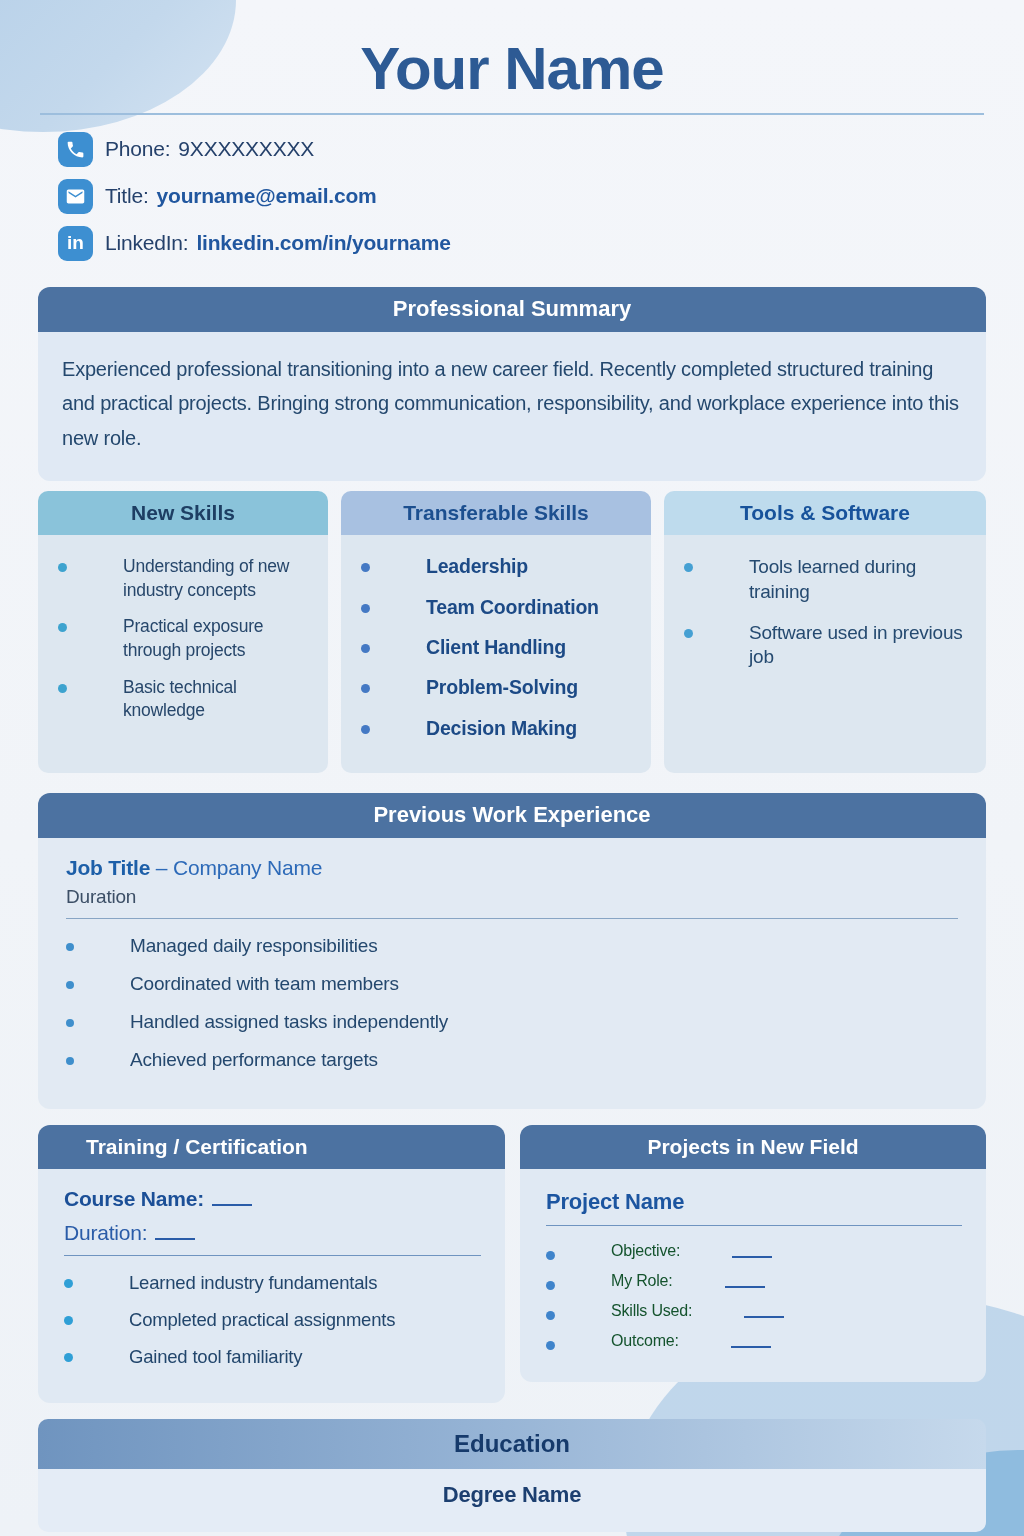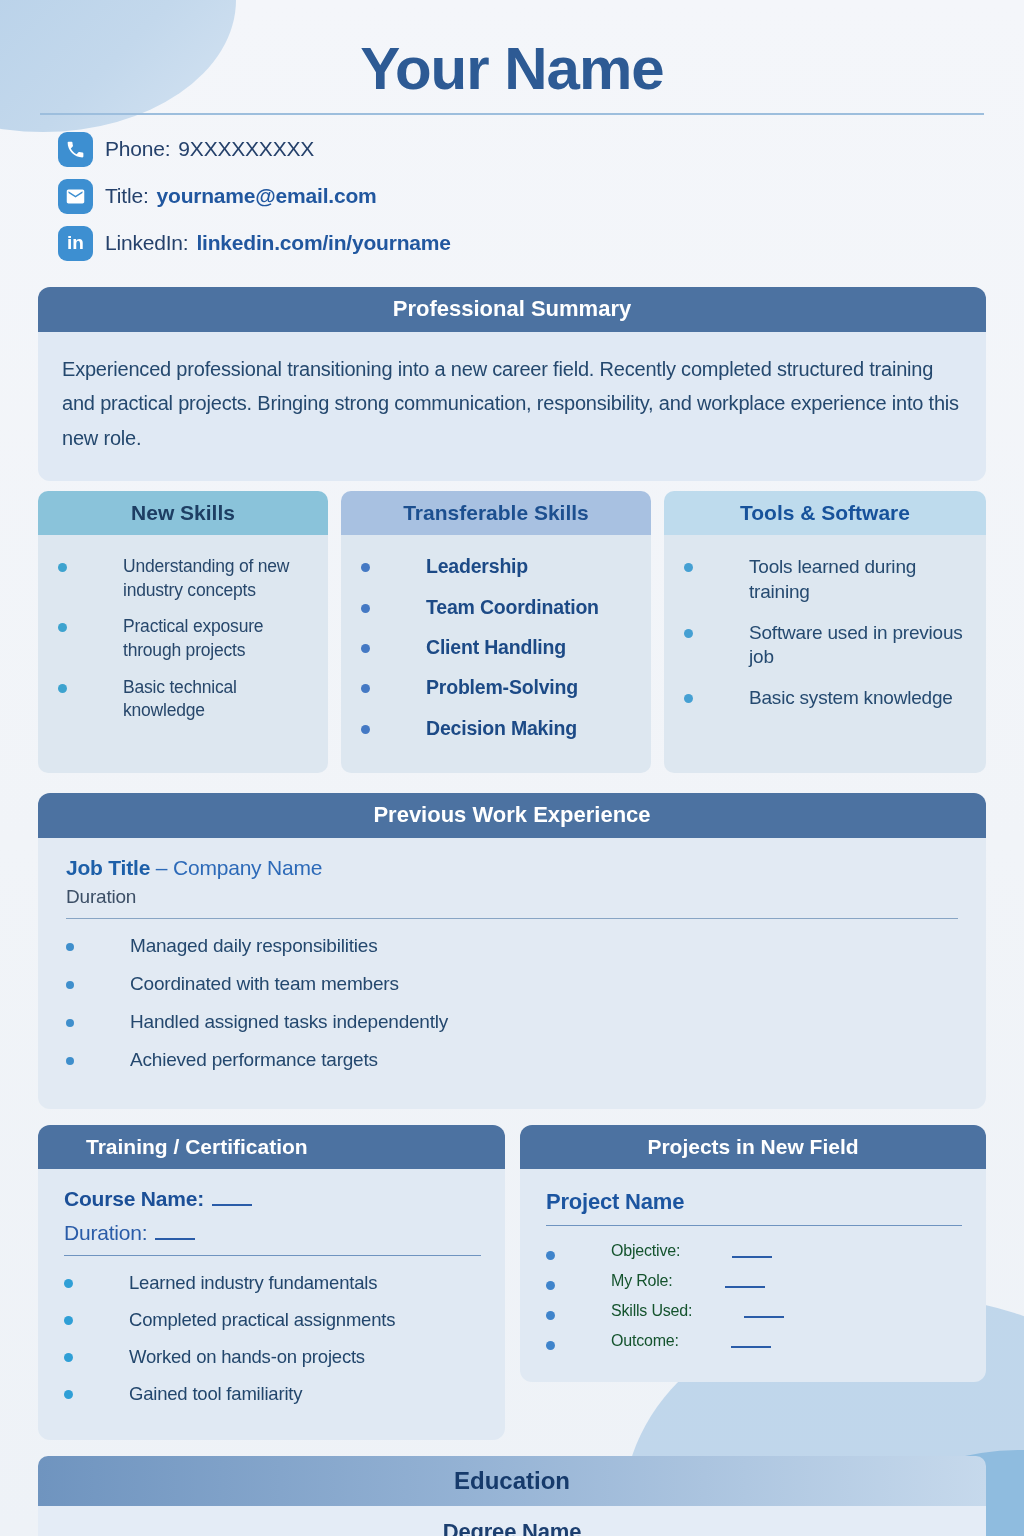--- a/index.html
+++ b/index.html
@@ -239,24 +239,20 @@
         <div class="skill-head">Tools &amp; Software</div>
         <div class="skill-body">
           <ul class="blist">
             <li>
                 <span class="dot"></span>
                 <span class="txt">Tools learned during training</span>
               </li>
             <li>
                 <span class="dot"></span>
                 <span class="txt">Software used in previous job</span>
-              </li>
-            <li>
-                <span class="dot"></span>
-                <span class="txt">Basic system knowledge</span>
               </li>
           </ul>
         </div>
       </div>
 
     </div>
 
     <div class="section" style="margin-top:20px;">
       <div class="sec-head">Previous Work Experience</div>
       <div class="work-body">
@@ -304,24 +300,20 @@
             <li>
                 <span class="dot"></span>
                 <span class="txt">Learned industry fundamentals</span>
               </li>
             <li>
                 <span class="dot"></span>
                 <span class="txt">Completed practical assignments</span>
               </li>
             <li>
                 <span class="dot"></span>
-                <span class="txt">Worked on hands-on projects</span>
-              </li>
-            <li>
-                <span class="dot"></span>
                 <span class="txt">Gained tool familiarity</span>
               </li>
           </ul>
         </div>
       </div>
 
       <div class="panel panel-right">
         <div class="panel-head centered">Projects in New Field</div>
         <div class="panel-body">
           <div class="proj-name">Project Name</div>

